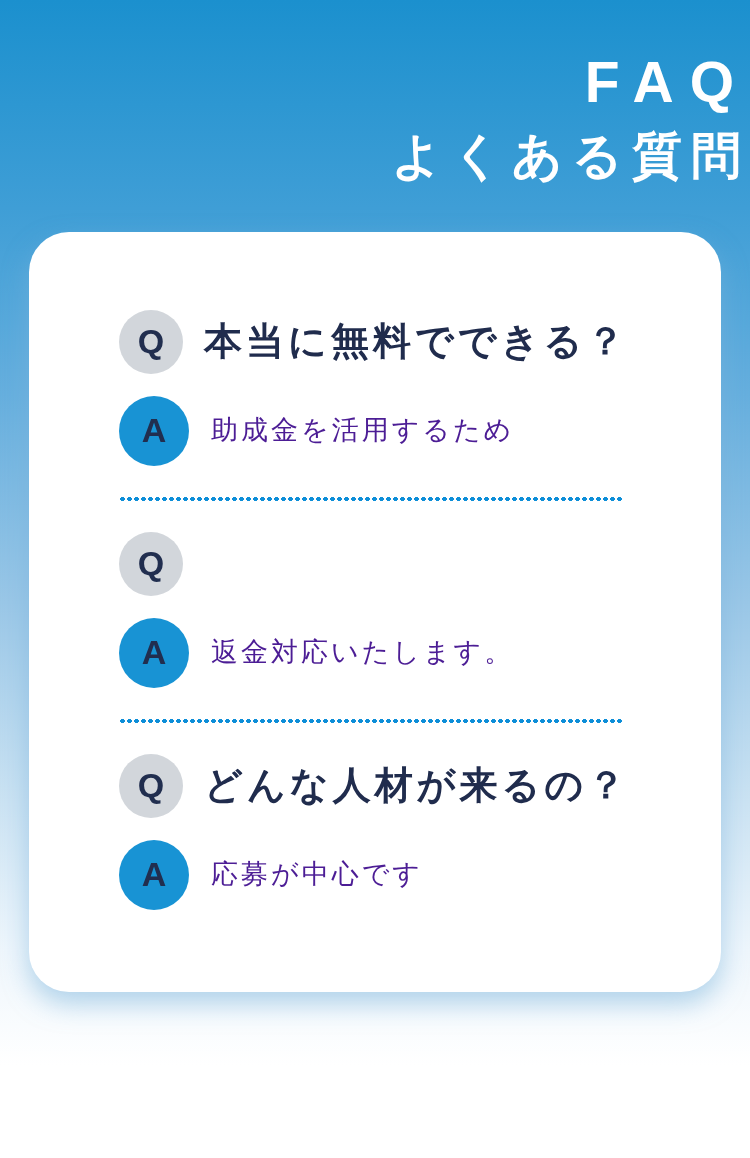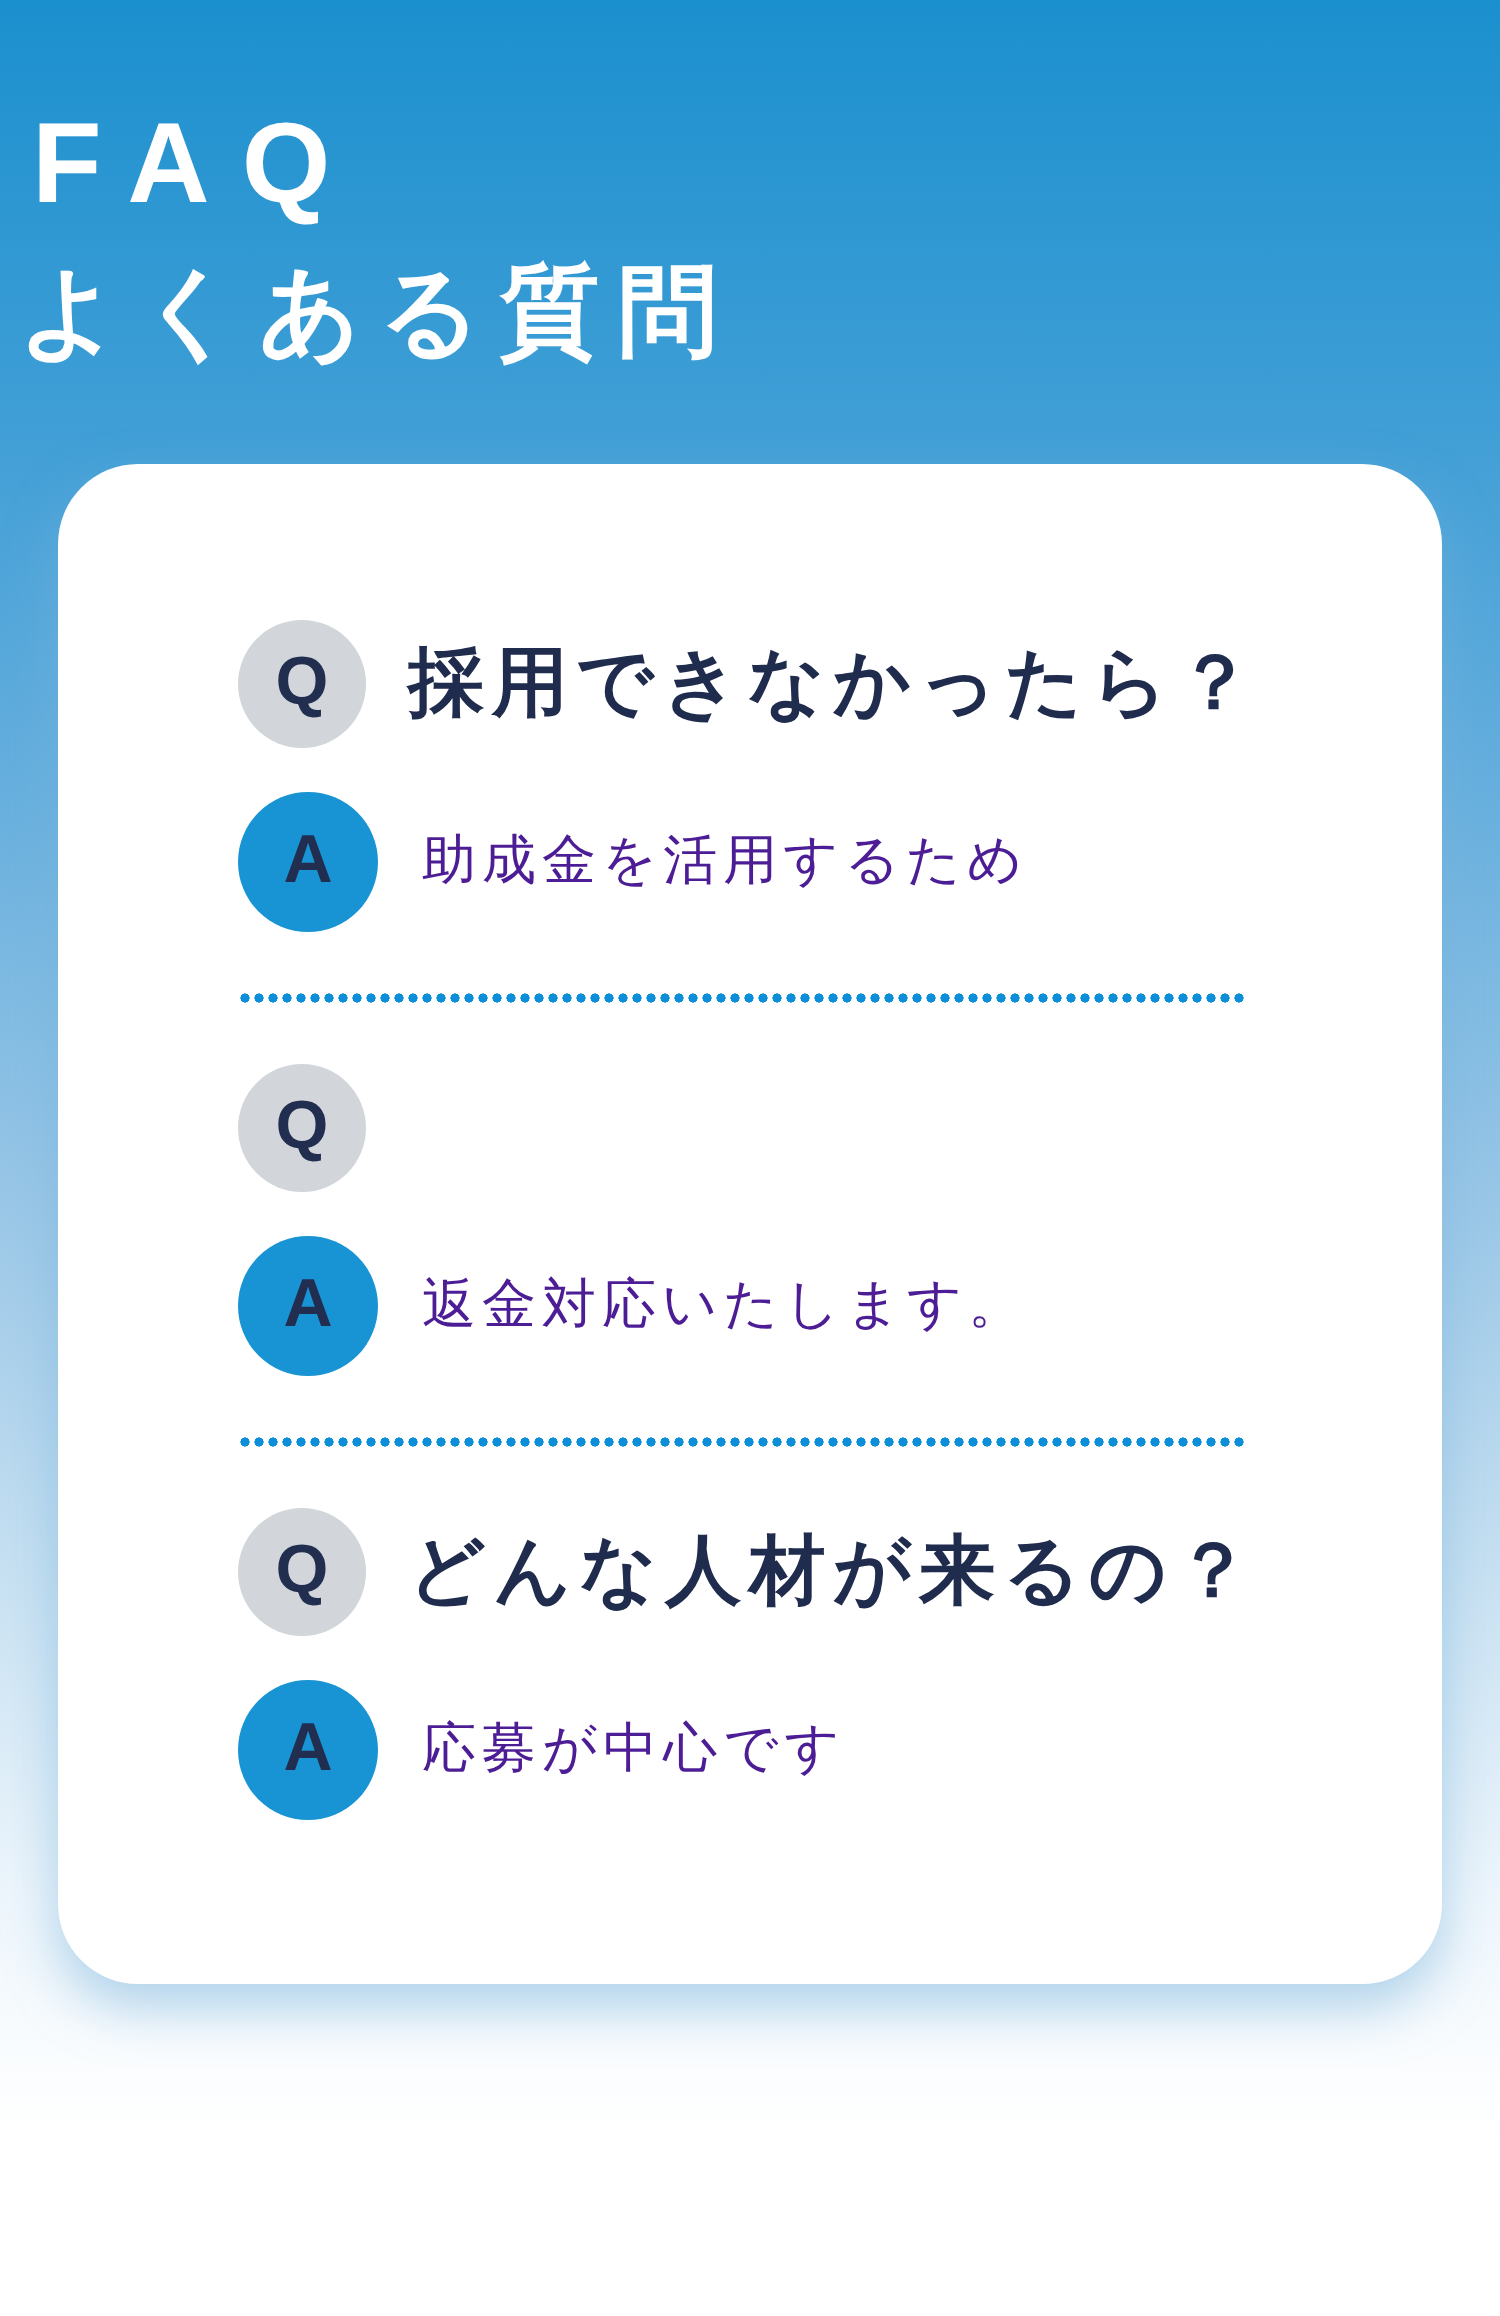--- a/index.html
+++ b/index.html
@@ -18,22 +18,23 @@
       #3f9ed6 18%,
       #66afde 34%,
       #9ac7e7 52%,
       #c8e1f2 68%,
       #eef6fc 82%,
       #ffffff 92%,
       #ffffff 100%);
   }
   .header {
     padding-top: 50px;
-    text-align: left;
+    text-align: right;
     color: #ffffff;
+    padding-left: 24px;
   }
   .title {
     font-size: 57px;
     font-weight: 700;
     letter-spacing: 16px;
     text-indent: 16px;
     line-height: 1.15;
   }
   .subtitle {
     margin-top: 10px;
@@ -116,21 +117,21 @@
   <div class="header">
     <div class="title">FAQ</div>
     <div class="subtitle">よくある質問</div>
   </div>
 
   <div class="card">
 
     <div>
       <div class="q-row">
         <div class="badge q-badge">Q</div>
-        <div class="question">採用できなかったら？</div>
+        <div class="question">本当に無料でできる？</div>
       </div>
       <div class="a-row">
         <div class="badge a-badge">A</div>
         <div class="answer">
           <div>助成金を活用するため</div>
         </div>
       </div>
     </div>
 
     <div class="divider"></div>

